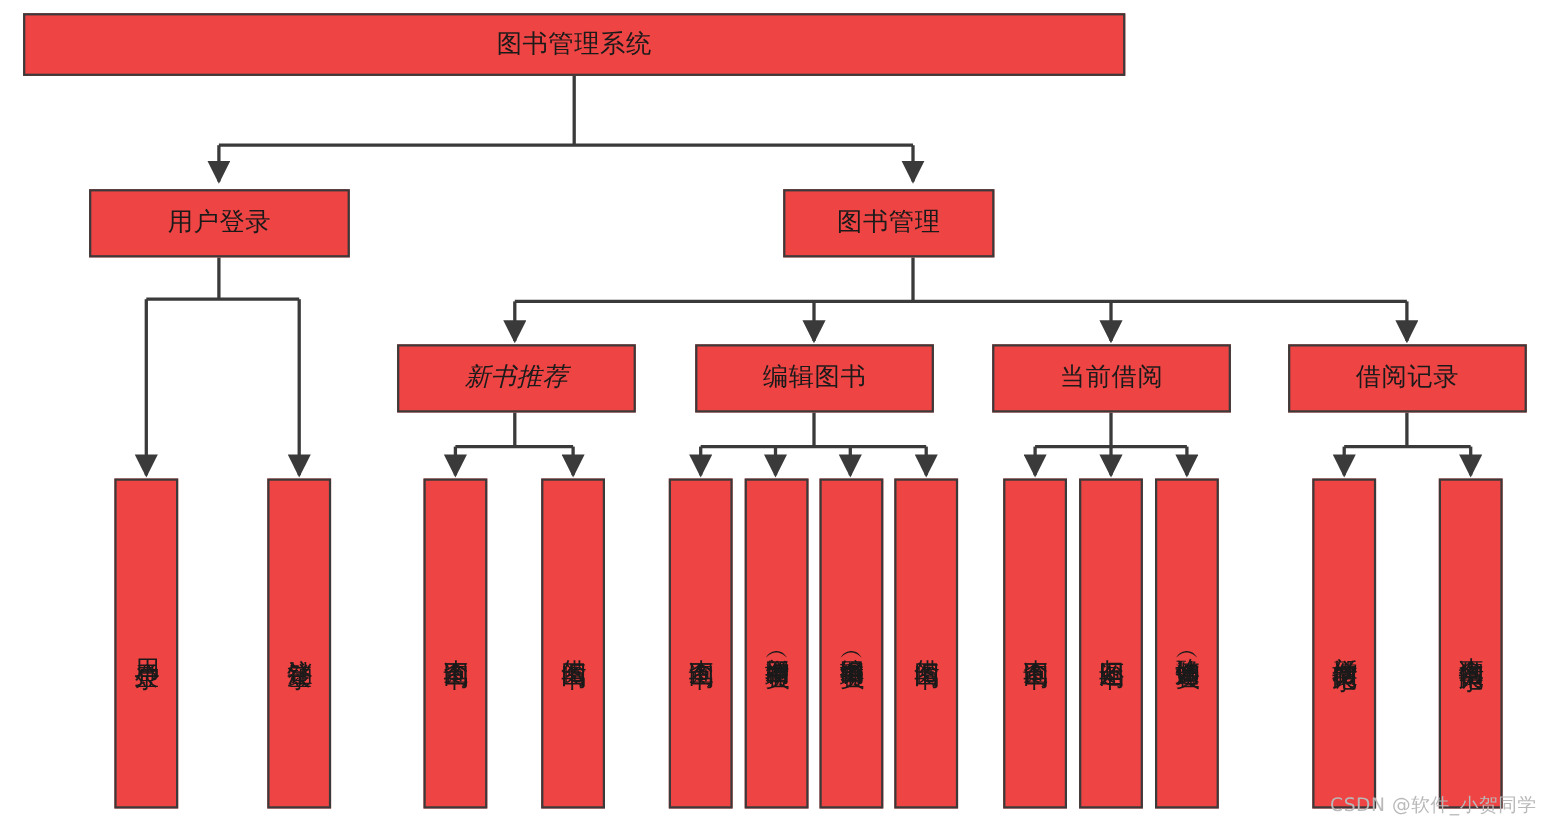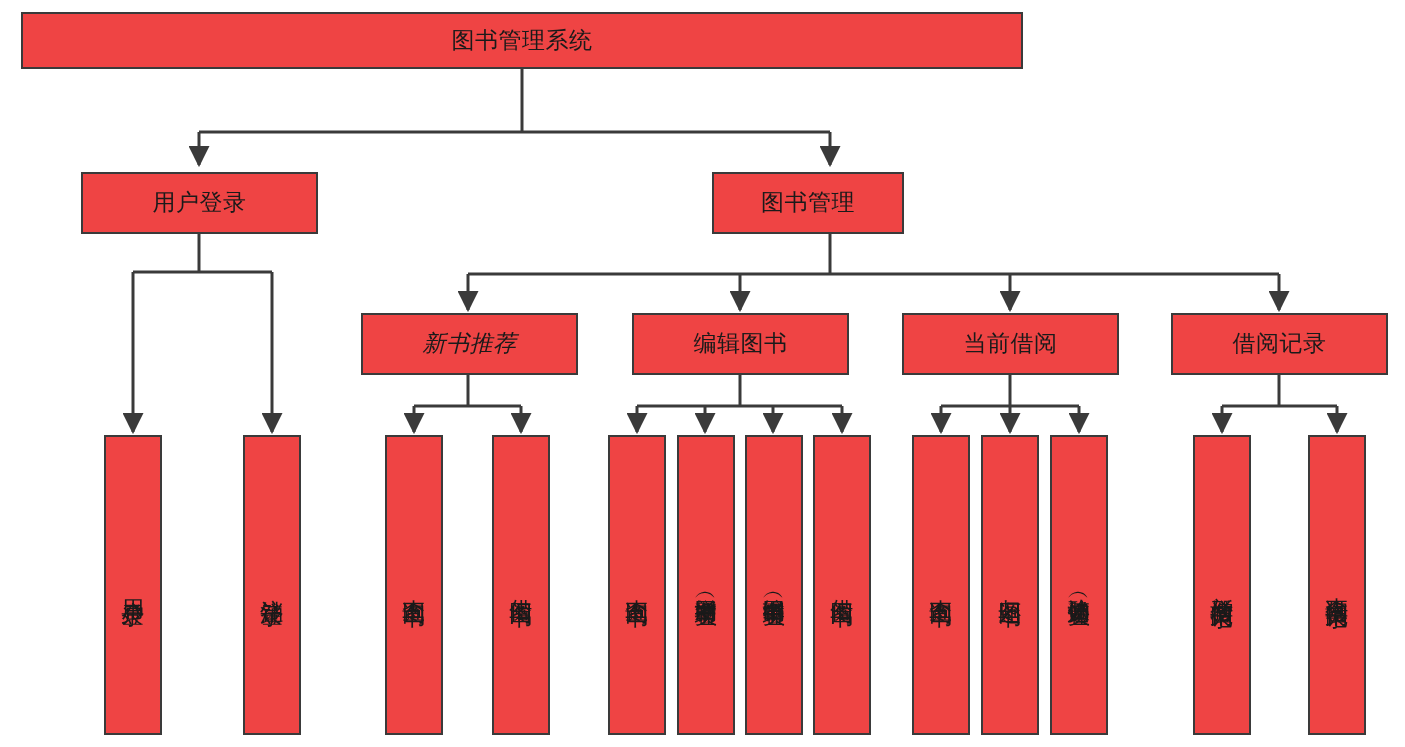--- a/index.html
+++ b/index.html
@@ -190,14 +190,15 @@
     <span class="lbl">确认归还（管理员）</span>
   </div>
 
   <div class="node v" style="left:1193px; top:435px; width:58px; height:300px;">
     <span class="lbl">新增借阅记录</span>
   </div>
   <div class="node v" style="left:1308px; top:435px; width:58px; height:300px;">
     <span class="lbl">查询借阅记录</span>
   </div>
 
+  <div id="watermark">CSDN @软件_小贺同学</div>
 
 </div>
 
 </body></html>

